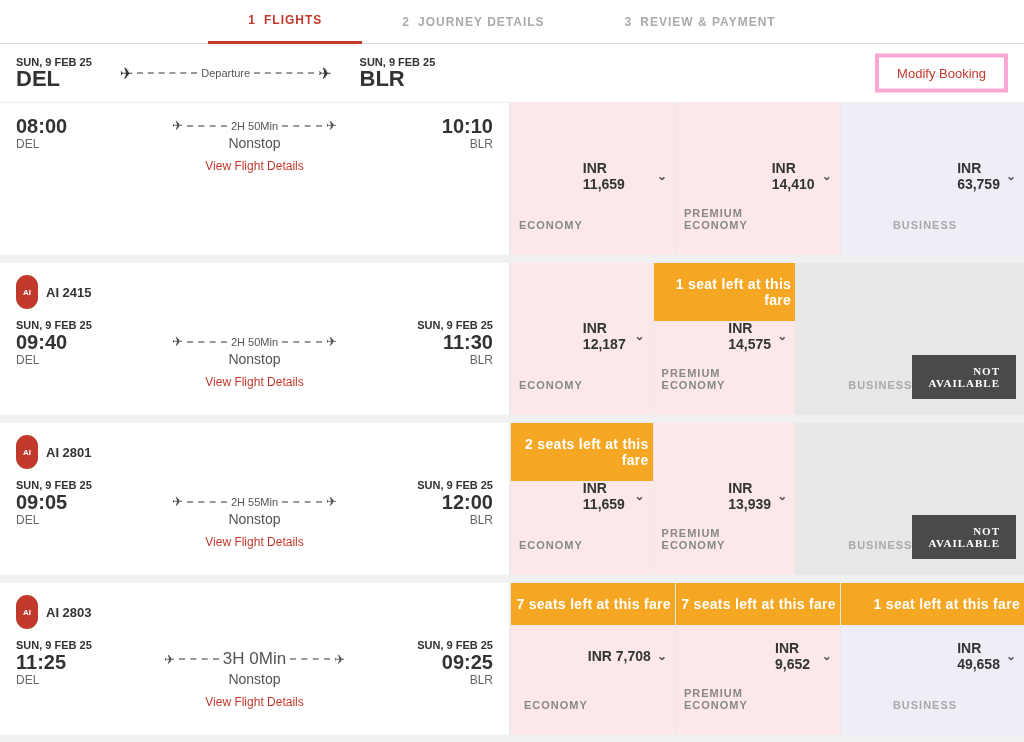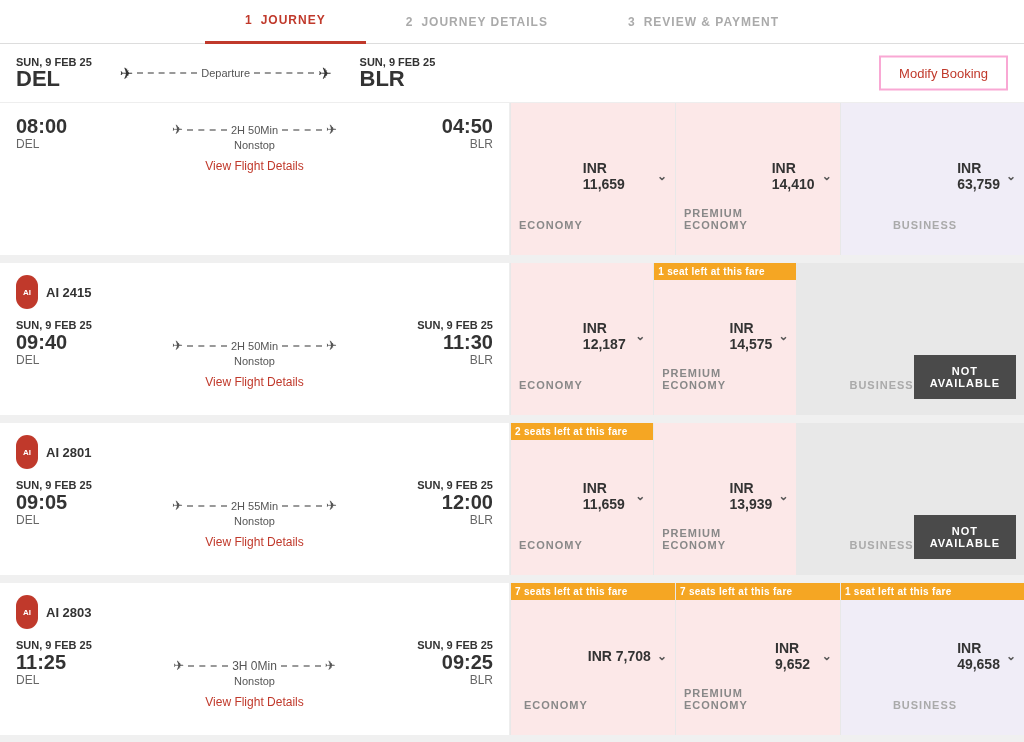--- a/index.html
+++ b/index.html
@@ -69,21 +69,21 @@
       vertical-align: middle;
     }
     .plane-icon {
       font-size: 16px;
     }
     .modify-btn {
       position: absolute;
       right: 16px;
       top: 50%;
       transform: translateY(-50%);
-      border: 2px solid #f9a8d4;
+      border: 4px solid #f9a8d4;
       color: #c0392b;
       background: #fff;
       padding: 8px 18px;
       font-size: 13px;
       cursor: pointer;
       font-weight: 500;
     }
 
     
     .flight-card {
@@ -150,21 +150,21 @@
       padding: 0 10px;
     }
     .flight-route-visual {
       display: flex;
       align-items: center;
       gap: 4px;
       width: 100%;
       justify-content: center;
     }
     .nonstop {
-      font-size: 11px;
+      font-size: 14px;
       color: #555;
       margin-top: 2px;
     }
     .view-details {
       color: #c0392b;
       font-size: 12px;
       cursor: pointer;
       text-align: center;
       margin-top: 8px;
       text-decoration: none;
@@ -190,24 +190,24 @@
     .fare-col.business { background: #f0edf7; }
     .fare-col.business-gray { background: #e8e8e8; }
 
     .fare-badge {
       position: absolute;
       top: 0;
       left: 0;
       right: 0;
       background: #f5a623;
       color: #fff;
-      font-size: 10px;
-      font-weight: bold;
-      text-align: left;
-      padding: 3px 4px;
+      font-size: 14px;
+      font-weight: bold;
+      text-align: right;
+      padding: 13px 4px;
       letter-spacing: 0.3px;
     }
     .fare-type {
       font-size: 11px;
       font-weight: bold;
       color: #888;
       letter-spacing: 1px;
       margin-bottom: 8px;
       margin-top: auto;
     }
@@ -223,38 +223,39 @@
       font-size: 12px;
       color: #555;
     }
     .not-available-btn {
       background: #4a4a4a;
       color: #fff;
       padding: 10px 16px;
       font-size: 11px;
       font-weight: bold;
       letter-spacing: 1px;
-      text-align: center;
+      text-align: right;
       cursor: pointer;
       width: 100%;
       margin-top: auto;
+      font-family: Liberation Serif, serif;
     }
 
     .first-card .fare-col {
       justify-content: center;
     }
   </style>
 </head>
 <body>
 
 <div class="progress-bar">
 
 <div class="step active">
       <span class="step-num">1</span>
-      <span>JOURNEY</span>
+      <span>FLIGHTS</span>
     </div>
     <div class="step">
       <span class="step-num">2</span>
       <span>JOURNEY DETAILS</span>
     </div>
     <div class="step">
       <span class="step-num">3</span>
       <span>REVIEW &amp; PAYMENT</span>
     </div>
   </div>
@@ -295,21 +296,21 @@
         <span style="font-size:13px;">✈</span>
         <span class="dotted-line" style="width:40px;"></span>
         <span style="font-size:11px;white-space:nowrap;">2H 50Min</span>
         <span class="dotted-line" style="width:40px;"></span>
         <span style="font-size:13px;">✈</span>
       </div>
       <div class="nonstop">Nonstop</div>
     </div>
     <div class="time-city" style="text-align:right;">
 
-      <div class="time-large">04:50</div>
+      <div class="time-large">10:10</div>
       <div class="city-code">BLR</div>
     </div>
   </div>
         <div class="view-details">View Flight Details</div>
       </div>
       <div class="fare-columns">
         <div class="fare-col economy">
           <div class="fare-type">ECONOMY</div>
           <div class="fare-price">
             <span>INR 11,659</span>
@@ -445,21 +446,21 @@
         <div class="flight-details-row">
     <div class="time-city">
       <div style="font-size:11px;color:#333;font-weight:bold;">SUN, 9 FEB 25</div>
       <div class="time-large">11:25</div>
       <div class="city-code">DEL</div>
     </div>
     <div class="flight-middle">
       <div class="flight-route-visual">
         <span style="font-size:13px;">✈</span>
         <span class="dotted-line" style="width:40px;"></span>
-        <span style="font-size:12px;white-space:nowrap;">3H 0Min</span>
+        <span style="font-size:17px;white-space:nowrap;">3H 0Min</span>
         <span class="dotted-line" style="width:40px;"></span>
         <span style="font-size:13px;">✈</span>
       </div>
       <div class="nonstop">Nonstop</div>
     </div>
     <div class="time-city" style="text-align:right;">
       <div style="font-size:11px;color:#333;font-weight:bold;">SUN, 9 FEB 25</div>
       <div class="time-large">09:25</div>
       <div class="city-code">BLR</div>
     </div>

